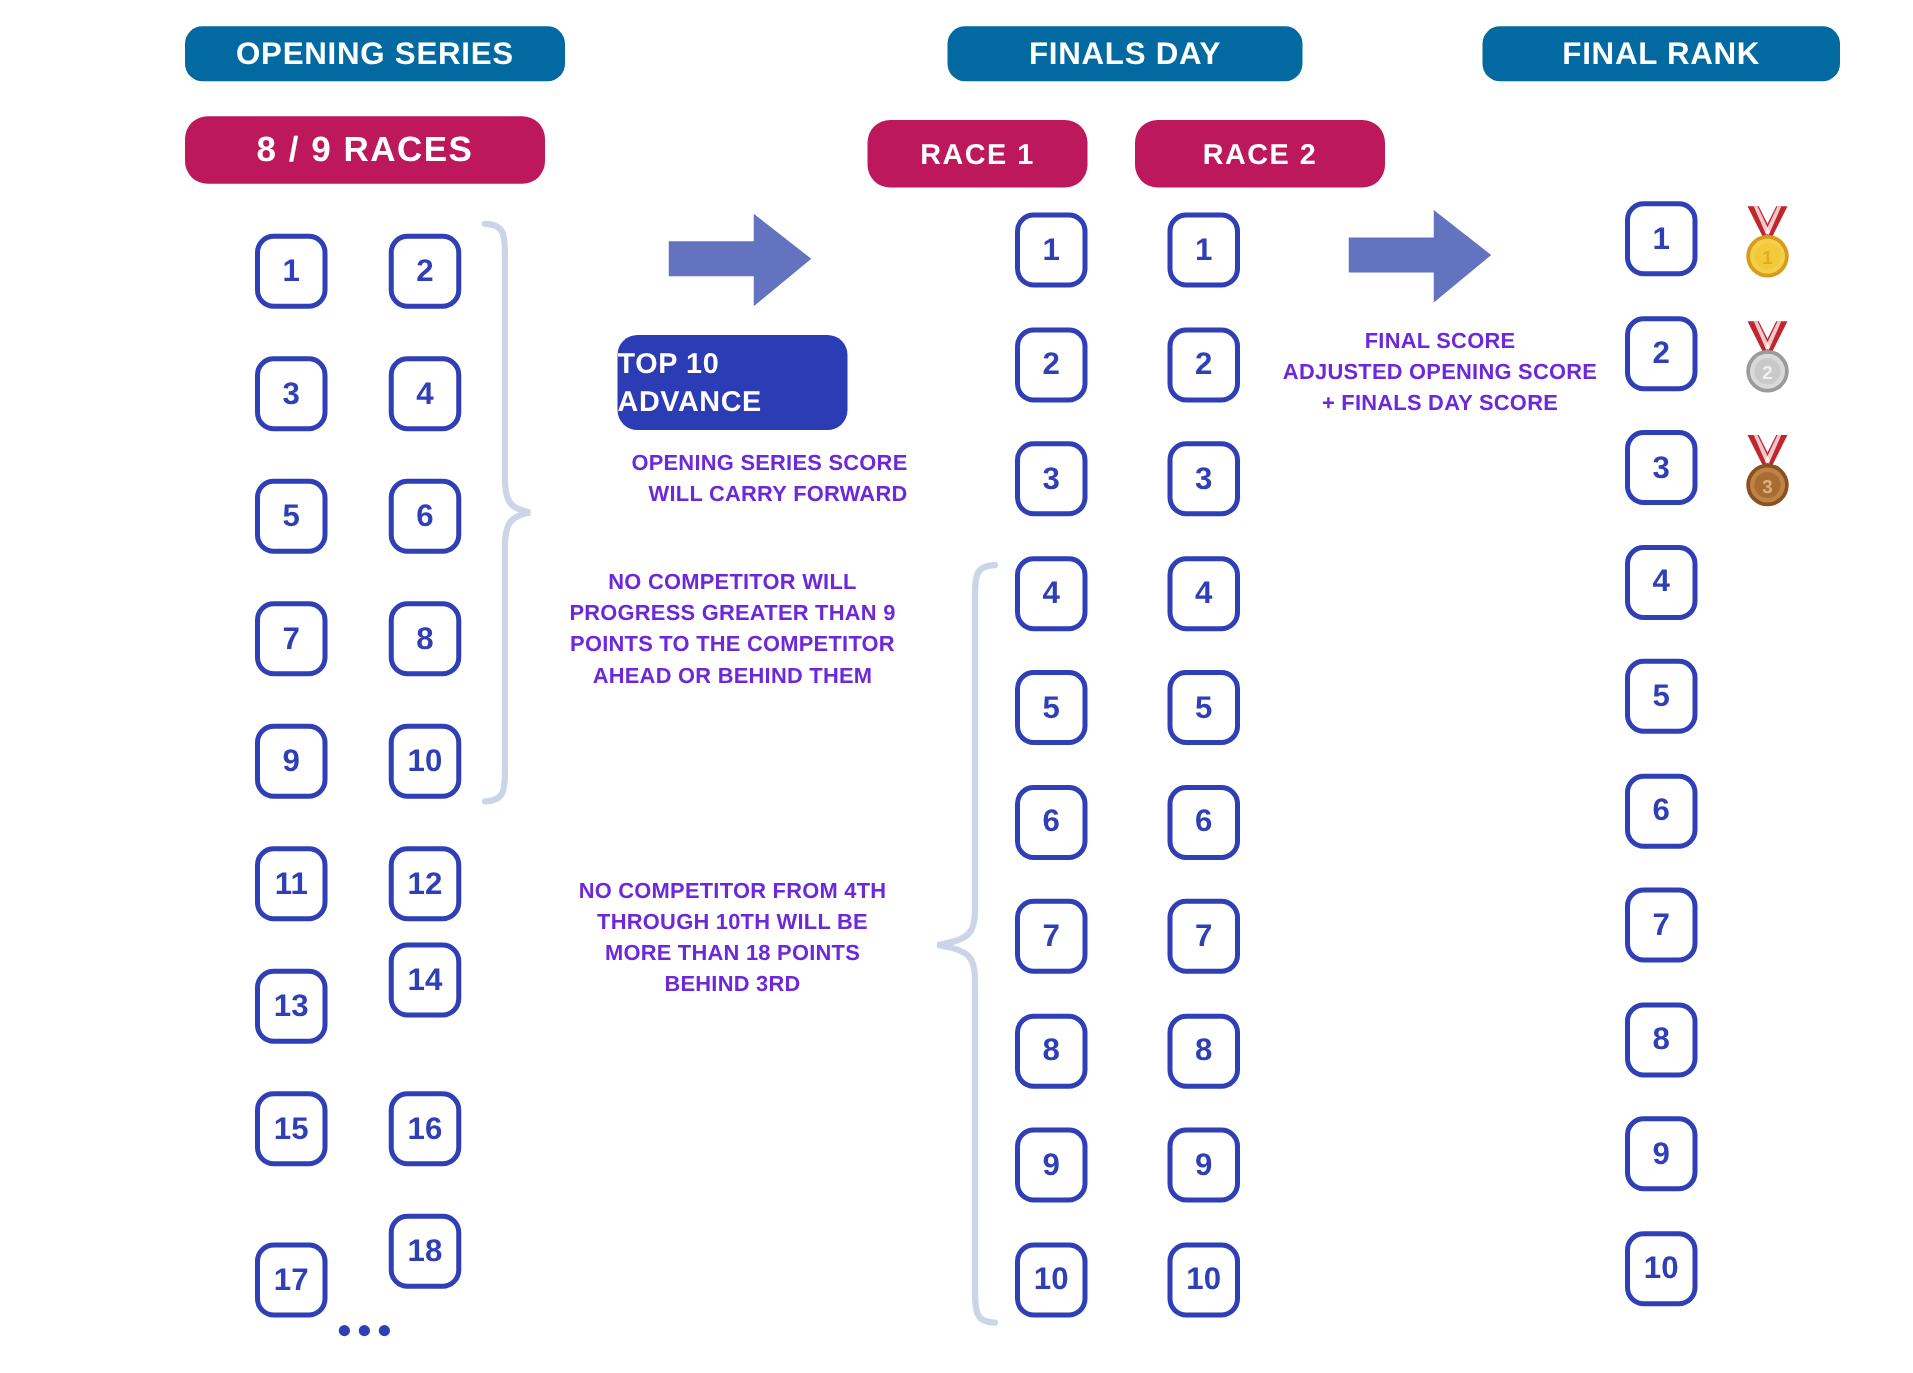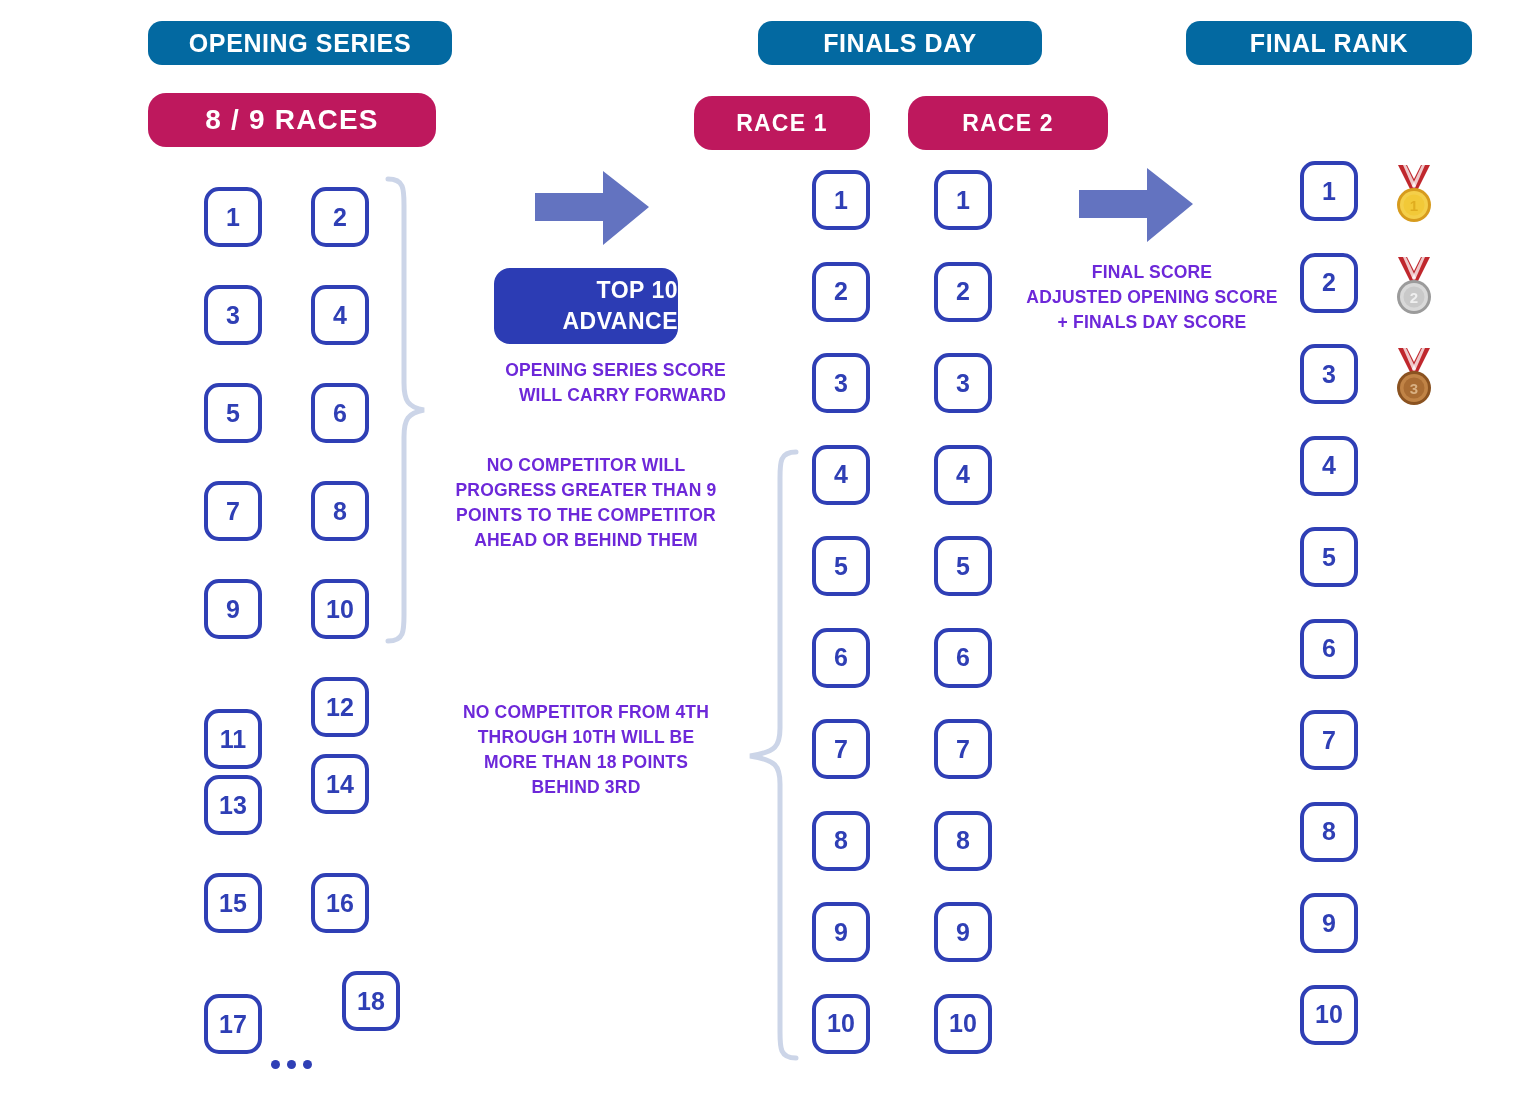--- a/index.html
+++ b/index.html
@@ -73,21 +73,21 @@
   }
 
   
   .top10 {
     position: absolute;
     background: #2c3cb4;
     color: #ffffff;
     border-radius: 16px;
     display: flex;
     flex-direction: column;
-    align-items: flex-end;
+    align-items: flex-start;
     justify-content: center;
     font-weight: 700;
     font-size: 23px;
     line-height: 31px;
     letter-spacing: 0.5px;
   }
 
   
   .arrow { position: absolute; }
 
@@ -117,35 +117,35 @@
 <div class="pill-dark" style="left:148px; top:21px; width:304px;">OPENING SERIES</div>
 
 <div class="pill-light" style="left:148px; top:93px; width:288px; font-size:28px;">8 / 9  RACES</div>
 
 <div id="os-left">
     <div class="numbox" style="left: 204px; top: 187px;">1</div>
     <div class="numbox" style="left: 204px; top: 285px;">3</div>
     <div class="numbox" style="left: 204px; top: 383px;">5</div>
     <div class="numbox" style="left: 204px; top: 481px;">7</div>
     <div class="numbox" style="left: 204px; top: 579px;">9</div>
-    <div class="numbox" style="left: 204px; top: 677px; margin-top: 32px;">11</div>
+    <div class="numbox" style="left: 204px; top: 677px;">11</div>
     <div class="numbox" style="left: 204px; top: 775px;">13</div>
     <div class="numbox" style="left: 204px; top: 873px;">15</div>
     <div class="numbox" style="left: 204px; top: 994px;">17</div>
   </div>
 <div id="os-right">
     <div class="numbox" style="left: 311px; top: 187px;">2</div>
     <div class="numbox" style="left: 311px; top: 285px;">4</div>
     <div class="numbox" style="left: 311px; top: 383px;">6</div>
     <div class="numbox" style="left: 311px; top: 481px;">8</div>
     <div class="numbox" style="left: 311px; top: 579px;">10</div>
     <div class="numbox" style="left: 311px; top: 677px;">12</div>
     <div class="numbox" style="left: 311px; top: 754px;">14</div>
     <div class="numbox" style="left: 311px; top: 873px;">16</div>
-    <div class="numbox" style="left: 311px; top: 971px; margin-left: 31px;">18</div>
+    <div class="numbox" style="left: 311px; top: 971px;">18</div>
   </div>
 
 <div class="ellipsis" style="left:271px; top:1060px;">
   <i></i>
     <i></i>
     <i></i>
 </div>
 
 <div class="brace" style="left:378px; top:175px; width:52px; height:470px;">
   <svg width="52" height="470" viewBox="0 0 52 470" fill="none" xmlns="http://www.w3.org/2000/svg">

